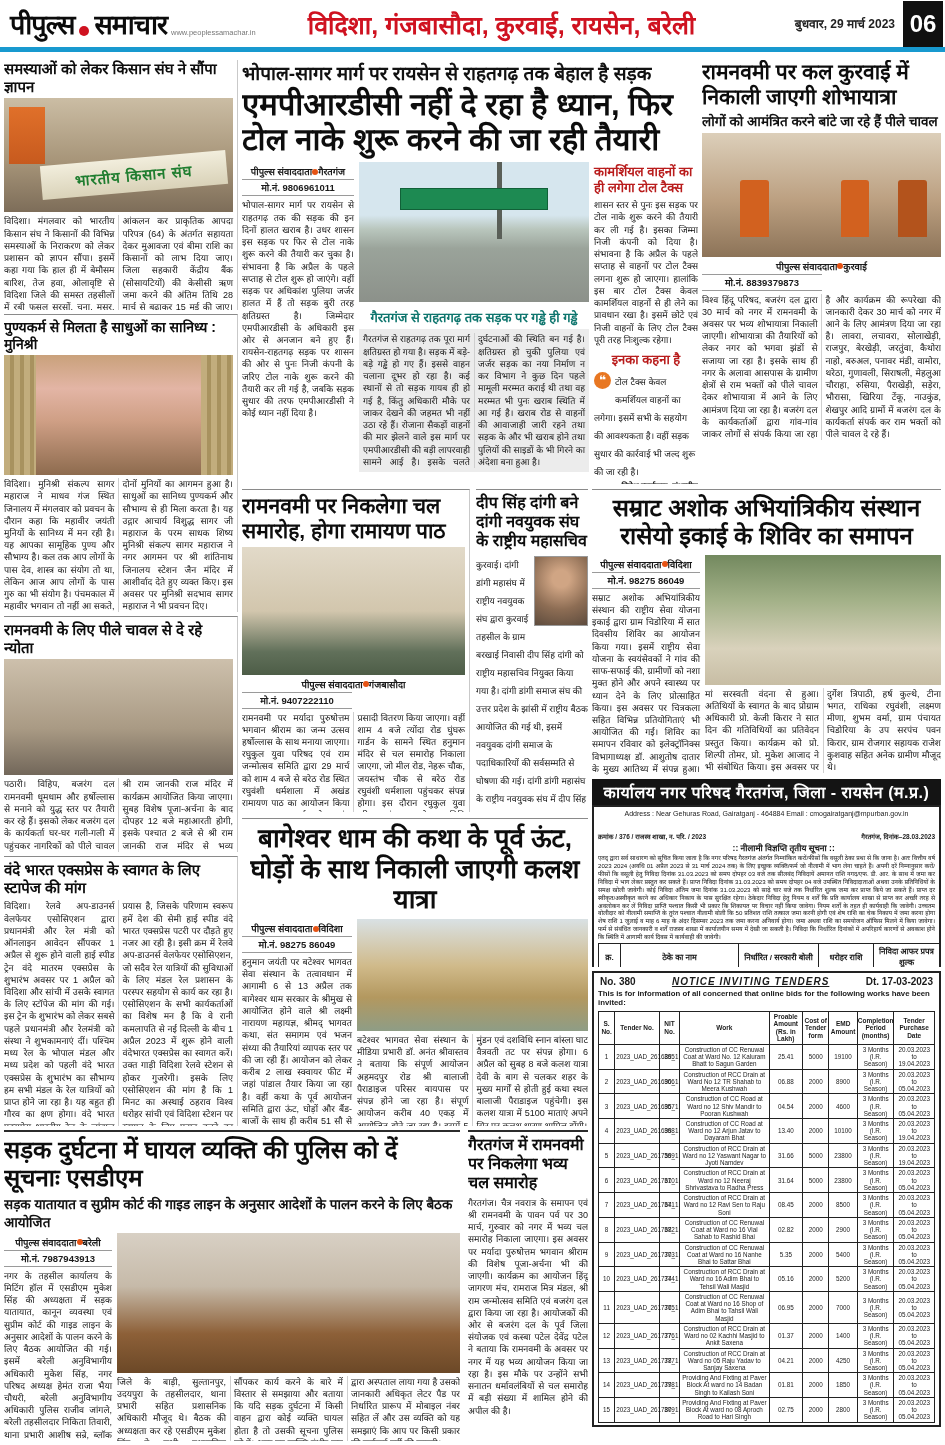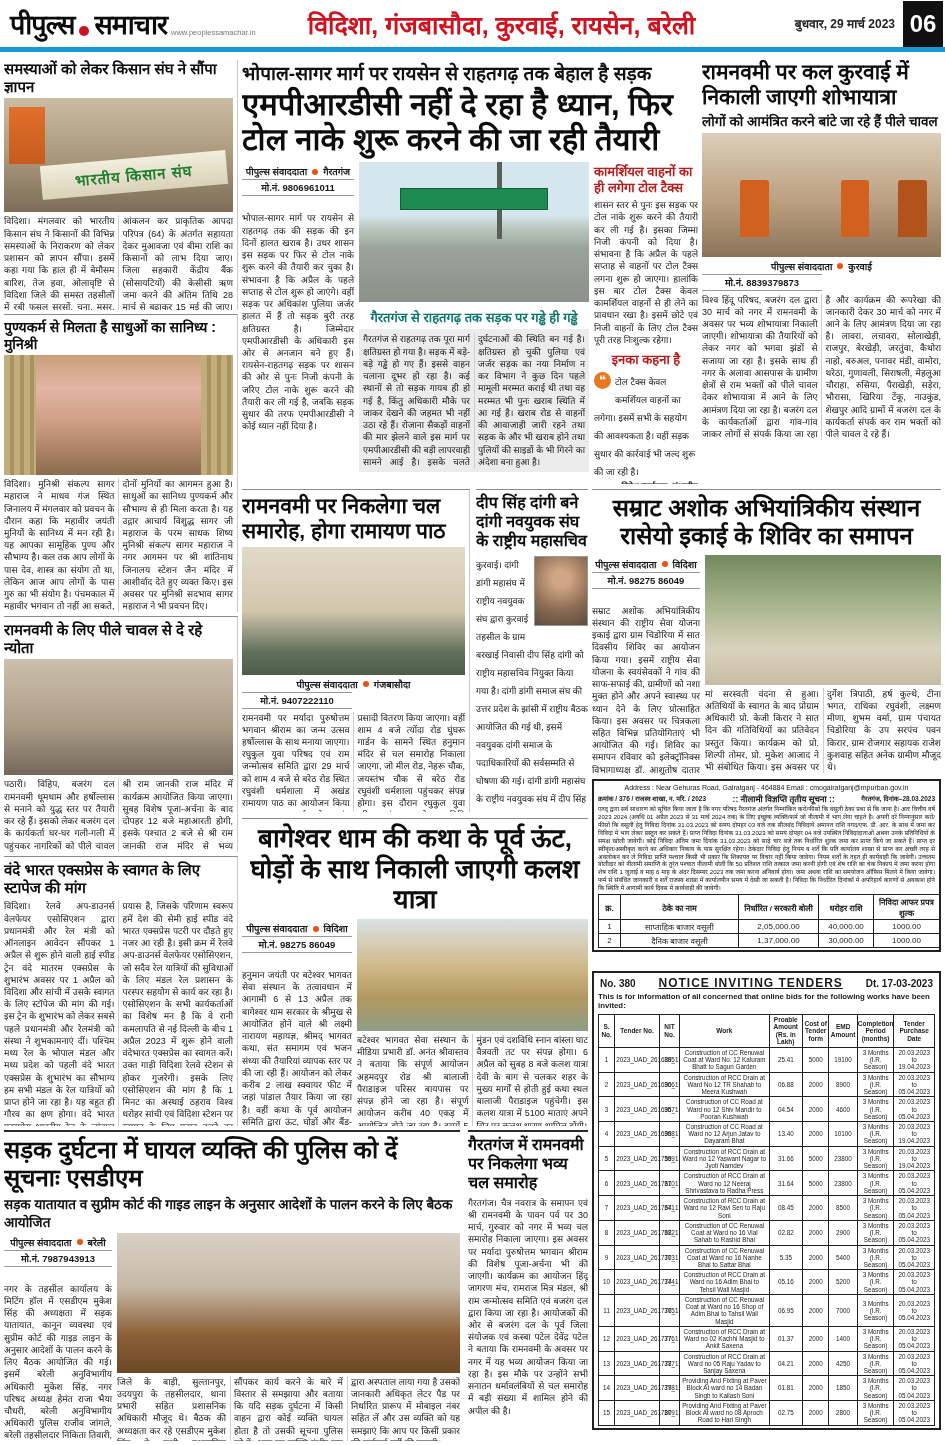--- a/index.html
+++ b/index.html
@@ -10,23 +10,23 @@
 .hl{font-weight:800;color:#0d0d0d;line-height:1.18;}
 .s14{font-size:14px;}.s15{font-size:15px;}.s16{font-size:16px;}
 .s21{font-size:21px;}.s24{font-size:24px;}.s26{font-size:26px;text-align:center;}.s31{font-size:31px;line-height:1.12;}
 .ctr{text-align:center;}
 .body{font-size:9px;line-height:1.36;text-align:justify;color:#161616;}
 .cols2{column-count:2;column-gap:8px;column-rule:1px solid #cfcfcf;}
 .cols3{column-count:3;column-gap:8px;column-rule:1px solid #cfcfcf;}
 .rule{border-top:1px solid #8a8a8a;padding-top:4px;}
 .rule2{border-top:2px solid #2b2b2b;padding-top:4px;}
 .colr{border-right:1px solid #c9c9c9;padding-right:4px;}
-.byline{display:flex;align-items:center;justify-content:center;gap:5px;font-size:9.5px;font-weight:bold;margin:3px 0 1px;}
+.byline{display:flex;align-items:center;justify-content:center;font-size:9.5px;font-weight:bold;margin:3px 0 1px;}
 .dot{width:6px;height:6px;border-radius:50%;background:#e65314;flex:none;}
-.phone{font-size:9.5px;font-weight:bold;text-align:center;border-top:1px solid #9a9a9a;border-bottom:1px solid #9a9a9a;padding:1px 0;margin-bottom:16px;}
+.phone{font-size:9.5px;font-weight:bold;text-align:center;border-top:1px solid #9a9a9a;border-bottom:1px solid #9a9a9a;padding:1px 0;margin-bottom:3px;}
 .ph{position:relative;width:100%;margin:3px 0;overflow:hidden;}
 .ph-kisan{height:114px;background:linear-gradient(180deg,#cbbda4 0%,#a79579 55%,#7d6d59 100%);}
 .ph-kisan .flag{position:absolute;left:2%;top:8%;width:16%;height:50%;background:linear-gradient(180deg,#e0702a,#c75a1e);}
 .ph-banner{position:absolute;left:16%;right:3%;top:52%;height:30%;background:linear-gradient(180deg,#f2eedd,#d9d2b8);transform:rotate(-5deg);display:flex;align-items:center;justify-content:center;color:#1f7d2f;font-weight:800;font-size:15px;letter-spacing:1px;}
 .ph-muni{height:120px;background:linear-gradient(180deg,#c9a17b 0%,#e3b5a5 28%,#cf9f85 55%,#8d6b4e 100%);}
 .ph-muni:before,.ph-muni:after{content:"";position:absolute;top:0;bottom:0;width:14%;background:repeating-linear-gradient(90deg,#c2ad7d 0 6px,#a8925f 6px 10px);}
 .ph-muni:after{right:0;}.ph-muni:before{left:0;}
 .ph-chawal{height:116px;background:linear-gradient(180deg,#cdc0ac 0%,#a99a84 60%,#72675a 100%);}
 .ph-toll{height:140px;background:linear-gradient(180deg,#d6e6ee 0%,#d6e6ee 38%,#b9c6bd 48%,#9aa39a 62%,#8c918a 100%);}
 .ph-toll .sign{position:absolute;left:18%;right:18%;top:18%;height:16%;background:#1d8a52;border:1px solid #116138;}
@@ -44,30 +44,30 @@
 .qicon{float:left;width:17px;height:17px;border-radius:50%;background:#e87722;color:#fff;font-size:12px;line-height:17px;text-align:center;margin:1px 4px 1px 0;font-weight:bold;}
 .attrib{font-size:8.5px;font-weight:bold;text-align:right;line-height:1.3;margin-top:2px;}
 .kicker{font-size:19px;font-weight:800;color:#111;margin-bottom:2px;}
 .subhead{font-size:13.5px;font-weight:800;margin:2px 0;color:#111;}
 .tgrid,.sgrid{display:flex;gap:5px;}
 .tbanner{background:#141414;color:#fff;font-weight:800;text-align:center;font-size:16px;padding:2px 0;letter-spacing:0.5px;}
 .tbanner.en{font-size:10.5px;padding:3px 0;}
 .tbox{border:2px solid #222;background:#fff;padding:2px 4px;}
 .taddr{font-size:7px;text-align:center;padding:1px 0;}
 .trefrow{display:flex;justify-content:space-between;align-items:center;font-size:6.5px;font-weight:bold;padding:1px 0;}
-.trefrow .ttl{font-size:8.5px;font-weight:800;}
+.trefrow .ttl{font-size:8.5px;font-weight:800;margin-top:23px;}
 .tpara{font-size:6.1px;line-height:1.3;text-align:justify;color:#111;}
 table.tt{width:100%;border-collapse:collapse;table-layout:fixed;margin-top:2px;}
 table.tt th,table.tt td{border:1px solid #222;text-align:center;vertical-align:middle;padding:1px;}
 table.hi{font-size:8px;padding-left:24px;}
 table.hi th{font-weight:800;}
 table.en{font-size:6.3px;line-height:1.15;}
 table.en th{font-size:6.5px;font-weight:800;line-height:1.15;padding:1px 0;}
 .norow{display:flex;justify-content:space-between;align-items:center;font-size:10px;font-weight:800;padding:1px 2px;}
-.norow .nit{text-decoration:underline;letter-spacing:1px;font-size:12px;}
+.norow .nit{text-decoration:underline;letter-spacing:1px;font-size:10px;font-style:italic;}
 .intro{font-size:7.8px;font-weight:bold;padding:1px 0 2px;}
 .masthead{position:absolute;left:0;top:0;width:945px;height:52px;border-bottom:5px solid #1899cf;display:flex;align-items:center;}
 .logo{display:flex;align-items:flex-end;gap:4px;padding-left:10px;width:250px;flex:none;}
 .logo-big{font-size:27px;font-weight:800;letter-spacing:-1px;color:#0b0b0b;white-space:nowrap;}
 .logo-mark{width:10px;height:10px;border-radius:50%;background:#cf1220;margin:0 1px 6px;flex:none;}
 .site{font-size:7.5px;color:#777;padding-bottom:5px;}
 .editions{flex:1;text-align:center;font-size:25px;font-weight:800;color:#cf1220;}
 .dateline{font-size:12px;font-weight:bold;color:#222;width:150px;text-align:right;padding-right:8px;flex:none;}
 .pageno{width:40px;height:46px;background:#101010;color:#fff;display:flex;align-items:center;justify-content:center;font-size:24px;font-weight:800;flex:none;margin-right:2px;}
 </style>
@@ -242,20 +242,21 @@
         <div class="body">सम्राट अशोक अभियांत्रिकीय संस्थान की राष्ट्रीय सेवा योजना इकाई द्वारा ग्राम चिडोरिया में सात दिवसीय शिविर का आयोजन किया गया। इसमें राष्ट्रीय सेवा योजना के स्वयंसेवकों ने गांव की साफ-सफाई की, ग्रामीणों को नशा मुक्त होने और अपने स्वास्थ्य पर ध्यान देने के लिए प्रोत्साहित किया। इस अवसर पर चित्रकला सहित विभिन्न प्रतियोगिताएं भी आयोजित की गईं। शिविर का समापन रविवार को इलेक्ट्रॉनिक्स विभागाध्यक्ष डॉ. आशुतोष दातार के मुख्य आतिथ्य में संपन्न हुआ। समापन समारोह का शुभारंभ</div>
       </div>
       <div style="flex:1;">
         <div class="ph ph-samrat" style="margin-top:0;"></div>
         <div class="body cols2">मां सरस्वती वंदना से हुआ। अतिथियों के स्वागत के बाद प्रोग्राम अधिकारी प्रो. केजी किरार ने सात दिन की गतिविधियों का प्रतिवेदन प्रस्तुत किया। कार्यक्रम को प्रो. शिल्पी तोमर, प्रो. मुकेश आजाद ने भी संबोधित किया। इस अवसर पर दुर्गेश त्रिपाठी, हर्ष कुल्थे, टीना भगत, राधिका रघुवंशी, लक्ष्मण मीणा, शुभम वर्मा, ग्राम पंचायत चिडोरिया के उप सरपंच पवन किरार, ग्राम रोजगार सहायक राजेश कुशवाह सहित अनेक ग्रामीण मौजूद थे।</div>
       </div>
     </div>
   </section>
 
   <section class="art" style="left:592px;top:779px;width:349px;height:188px;">
+    <div class="tbanner">कार्यालय नगर परिषद गैरतगंज, जिला - रायसेन (म.प्र.)</div>
     <div class="tbox">
       <div class="taddr">Address : Near Gehuras Road, Gairatganj - 464884    Email : cmogairatganj@mpurban.gov.in</div>
       <div class="trefrow">
         <span>क्रमांक / 376 / राजस्व शाखा, न. परि. / 2023</span>
         <span class="ttl">:: नीलामी विज्ञप्ति तृतीय सूचना ::</span>
         <span>गैरतगंज, दिनांक–28.03.2023</span>
       </div>
       <div class="tpara">एतद् द्वारा सर्व साधारण को सूचित किया जाता है कि नगर परिषद गैरतगंज अंतर्गत निम्नांकित करों/फीसों कि वसूली ठेका प्रथा से कि जाना है। अतः वित्तीय वर्ष 2023 2024 (अवधि 01 अप्रैल 2023 से 31 मार्च 2024 तक) के लिए इच्छुक व्यक्ति/फर्म जो नीलामी में भाग लेना चाहते हैं। अपनी दरें निम्नानुसार करों/फीसों कि वसूली हेतु निविदा दिनांक 31.03.2023 को समय दोपहर 03 बजे तक सीलबंद निविदायें अमानत राशि नगद/एफ. डी. आर. के साथ में जमा कर निविदा में भाग लेकर प्रस्तुत कर सकते हैं। प्राप्त निविदा दिनांक 31.03.2023 को समय दोपहर 04 बजे उपस्थित निविदादाताओं अथवा उनके प्रतिनिधियों के समक्ष खोली जावेगी। कोई निविदा अंतिम जमा दिनांक 31.03.2023 को साढ़े चार बजे तक निर्धारित शुल्क जमा कर प्राप्त किये जा सकते हैं। प्राप्त दर स्वीकृत/अस्वीकृत करने का अधिकार निकाय के पास सुरक्षित रहेगा। ठेकेदार निविदा हेतु नियम व शर्तें कि प्रति कार्यालय शाखा से प्राप्त कर अच्छी तरह से अवलोकन कर लें निविदा प्राप्ति पश्चात किसी भी प्रकार कि शिकायत पर विचार नहीं किया जावेगा। नियम शर्तों के तहत ही कार्यवाही कि जावेगी। उच्चतम बोलीदार को नीलामी समाप्ति के तुरंत पश्चात नीलामी बोली कि 50 प्रतिशत राशि तत्काल जमा करनी होगी एवं शेष राशि का चेक निकाय में जमा करना होगा शेष राशि 1 जुलाई व माह 6 माह के अंदर दिसम्बर 2023 तक जमा करना अनिवार्य होगा। जमा अथवा राशि का समयोजन ऑफिस मिलने में किया जावेगा। फर्म से संबंधित जानकारी व शर्तें राजस्व शाखा में कार्यालयीन समय में देखी जा सकती है। निविदा कि निर्धारित दिनांकों में अपरिहार्य कारणों से अवकाश होने कि स्थिति में आगामी कार्य दिवस में कार्यवाही की जावेगी।</div>
       <table class="tt hi">
         <colgroup>

